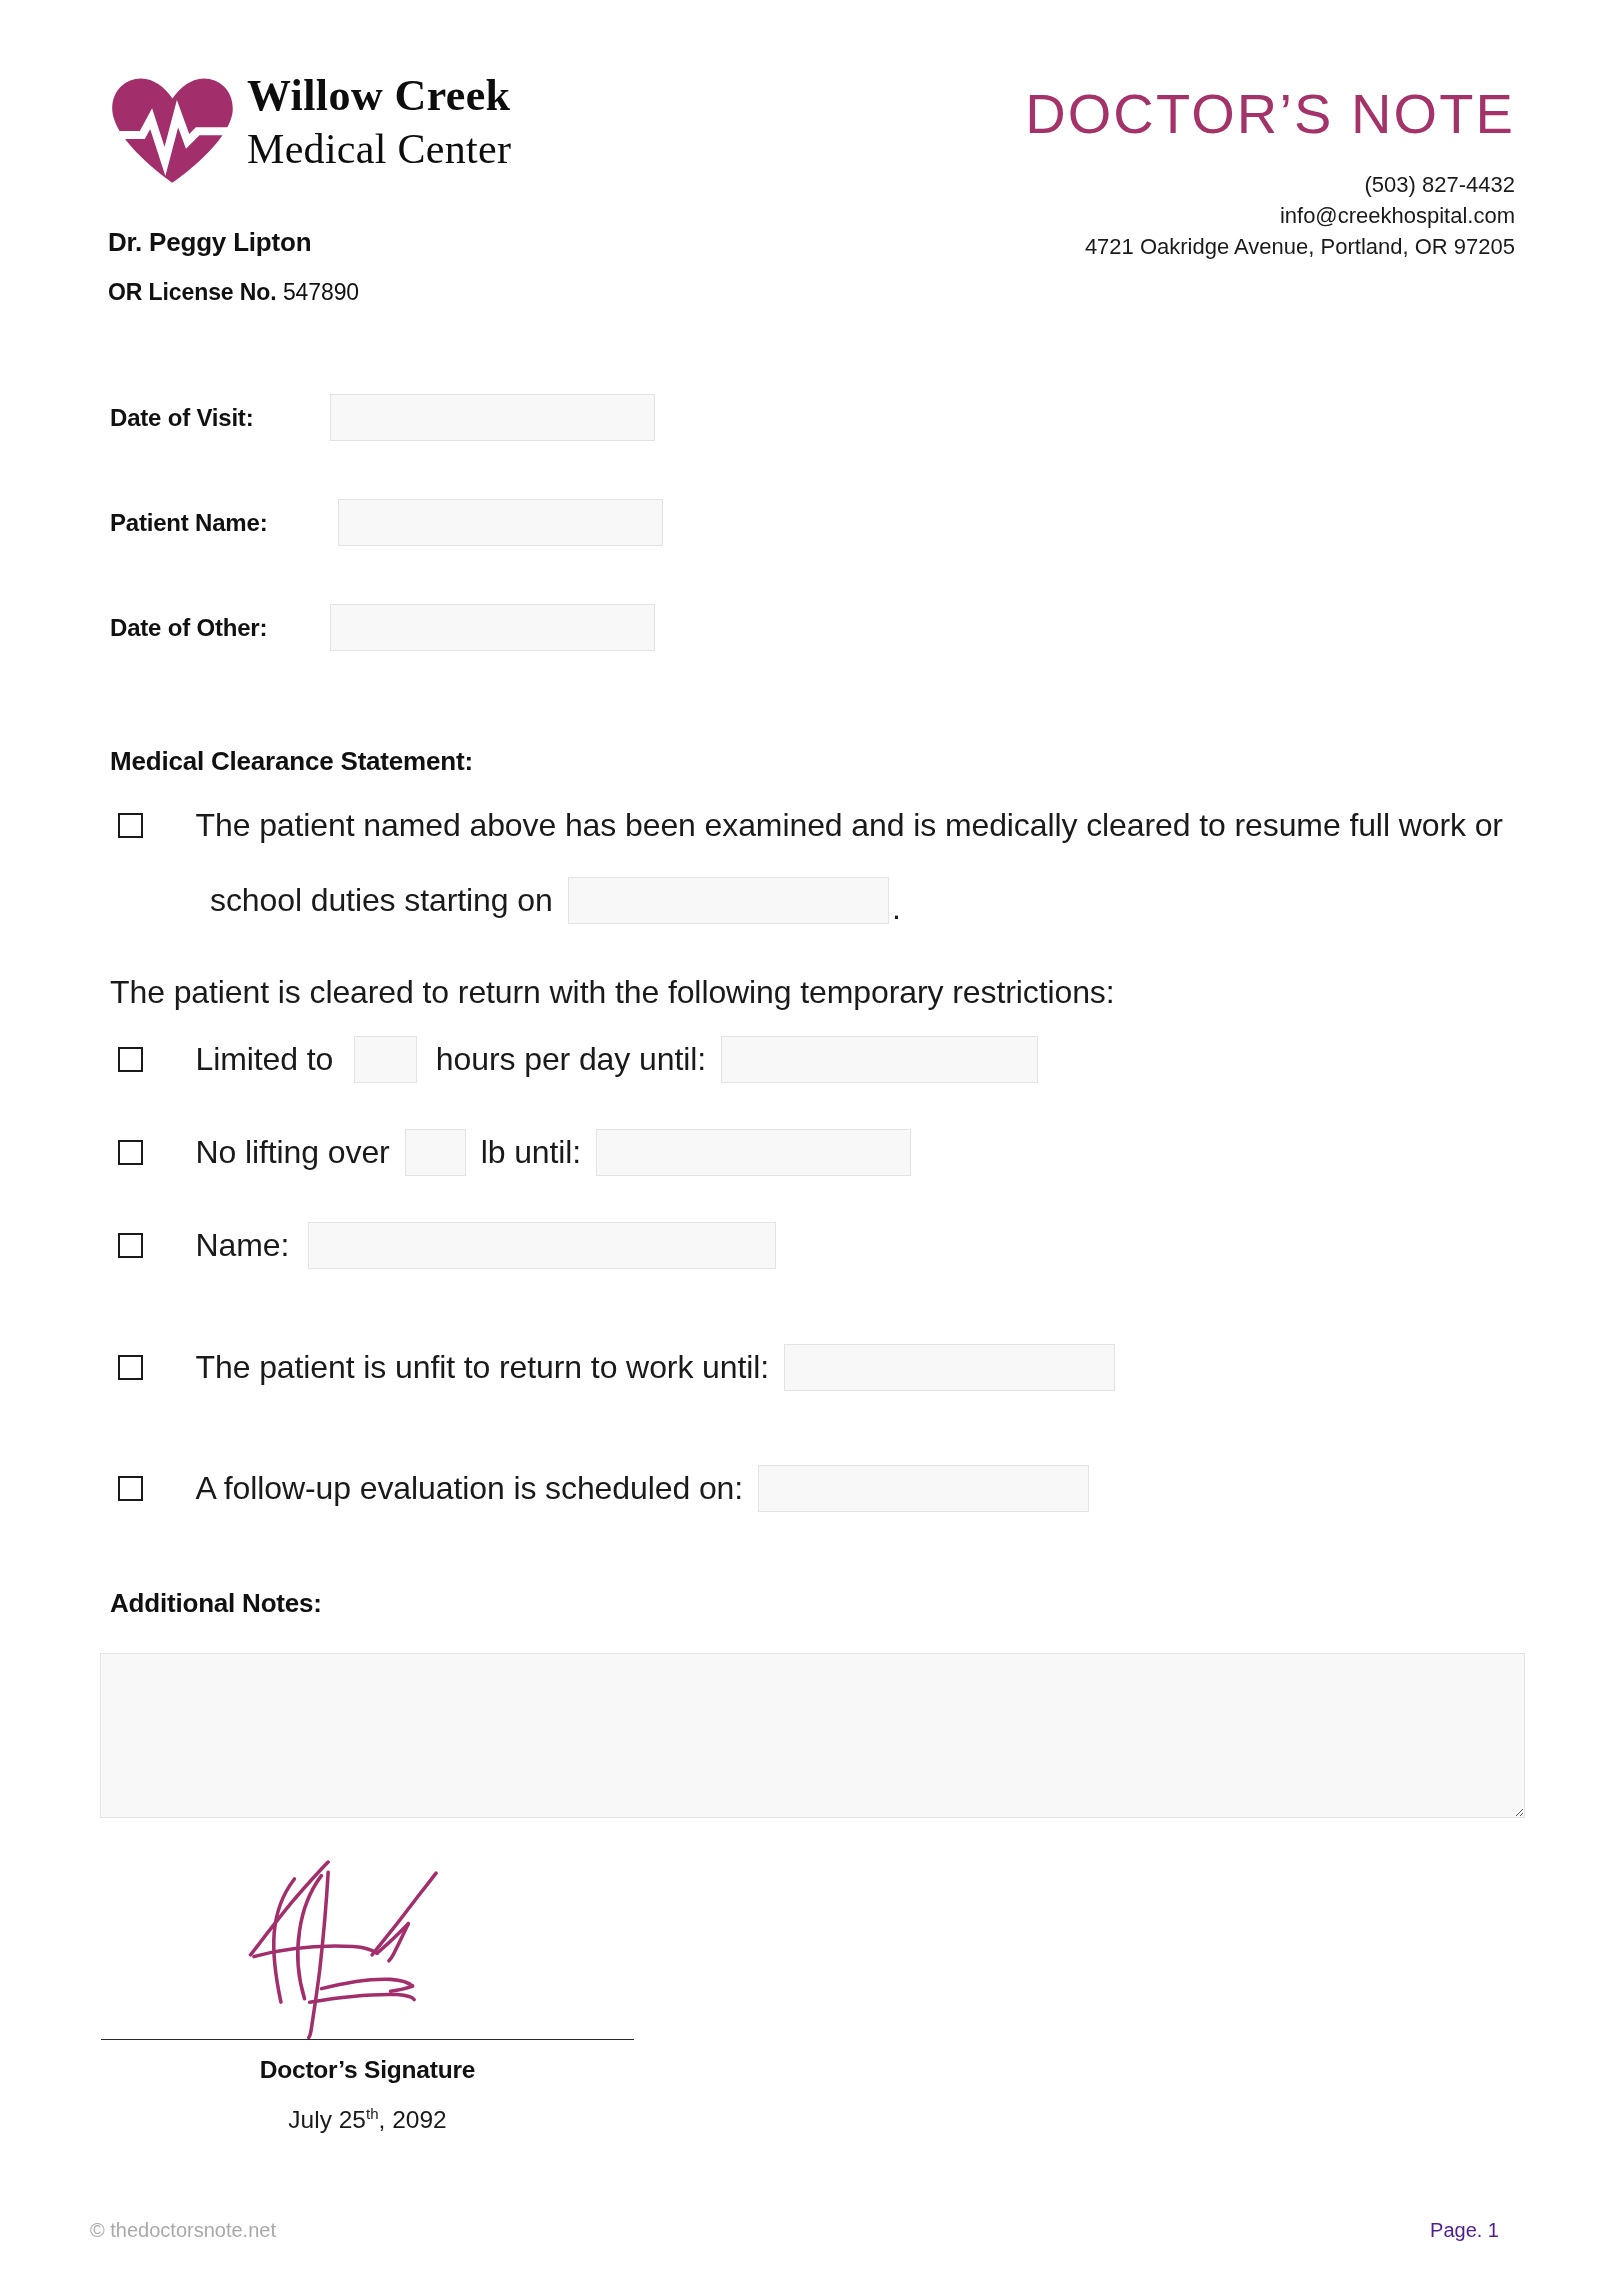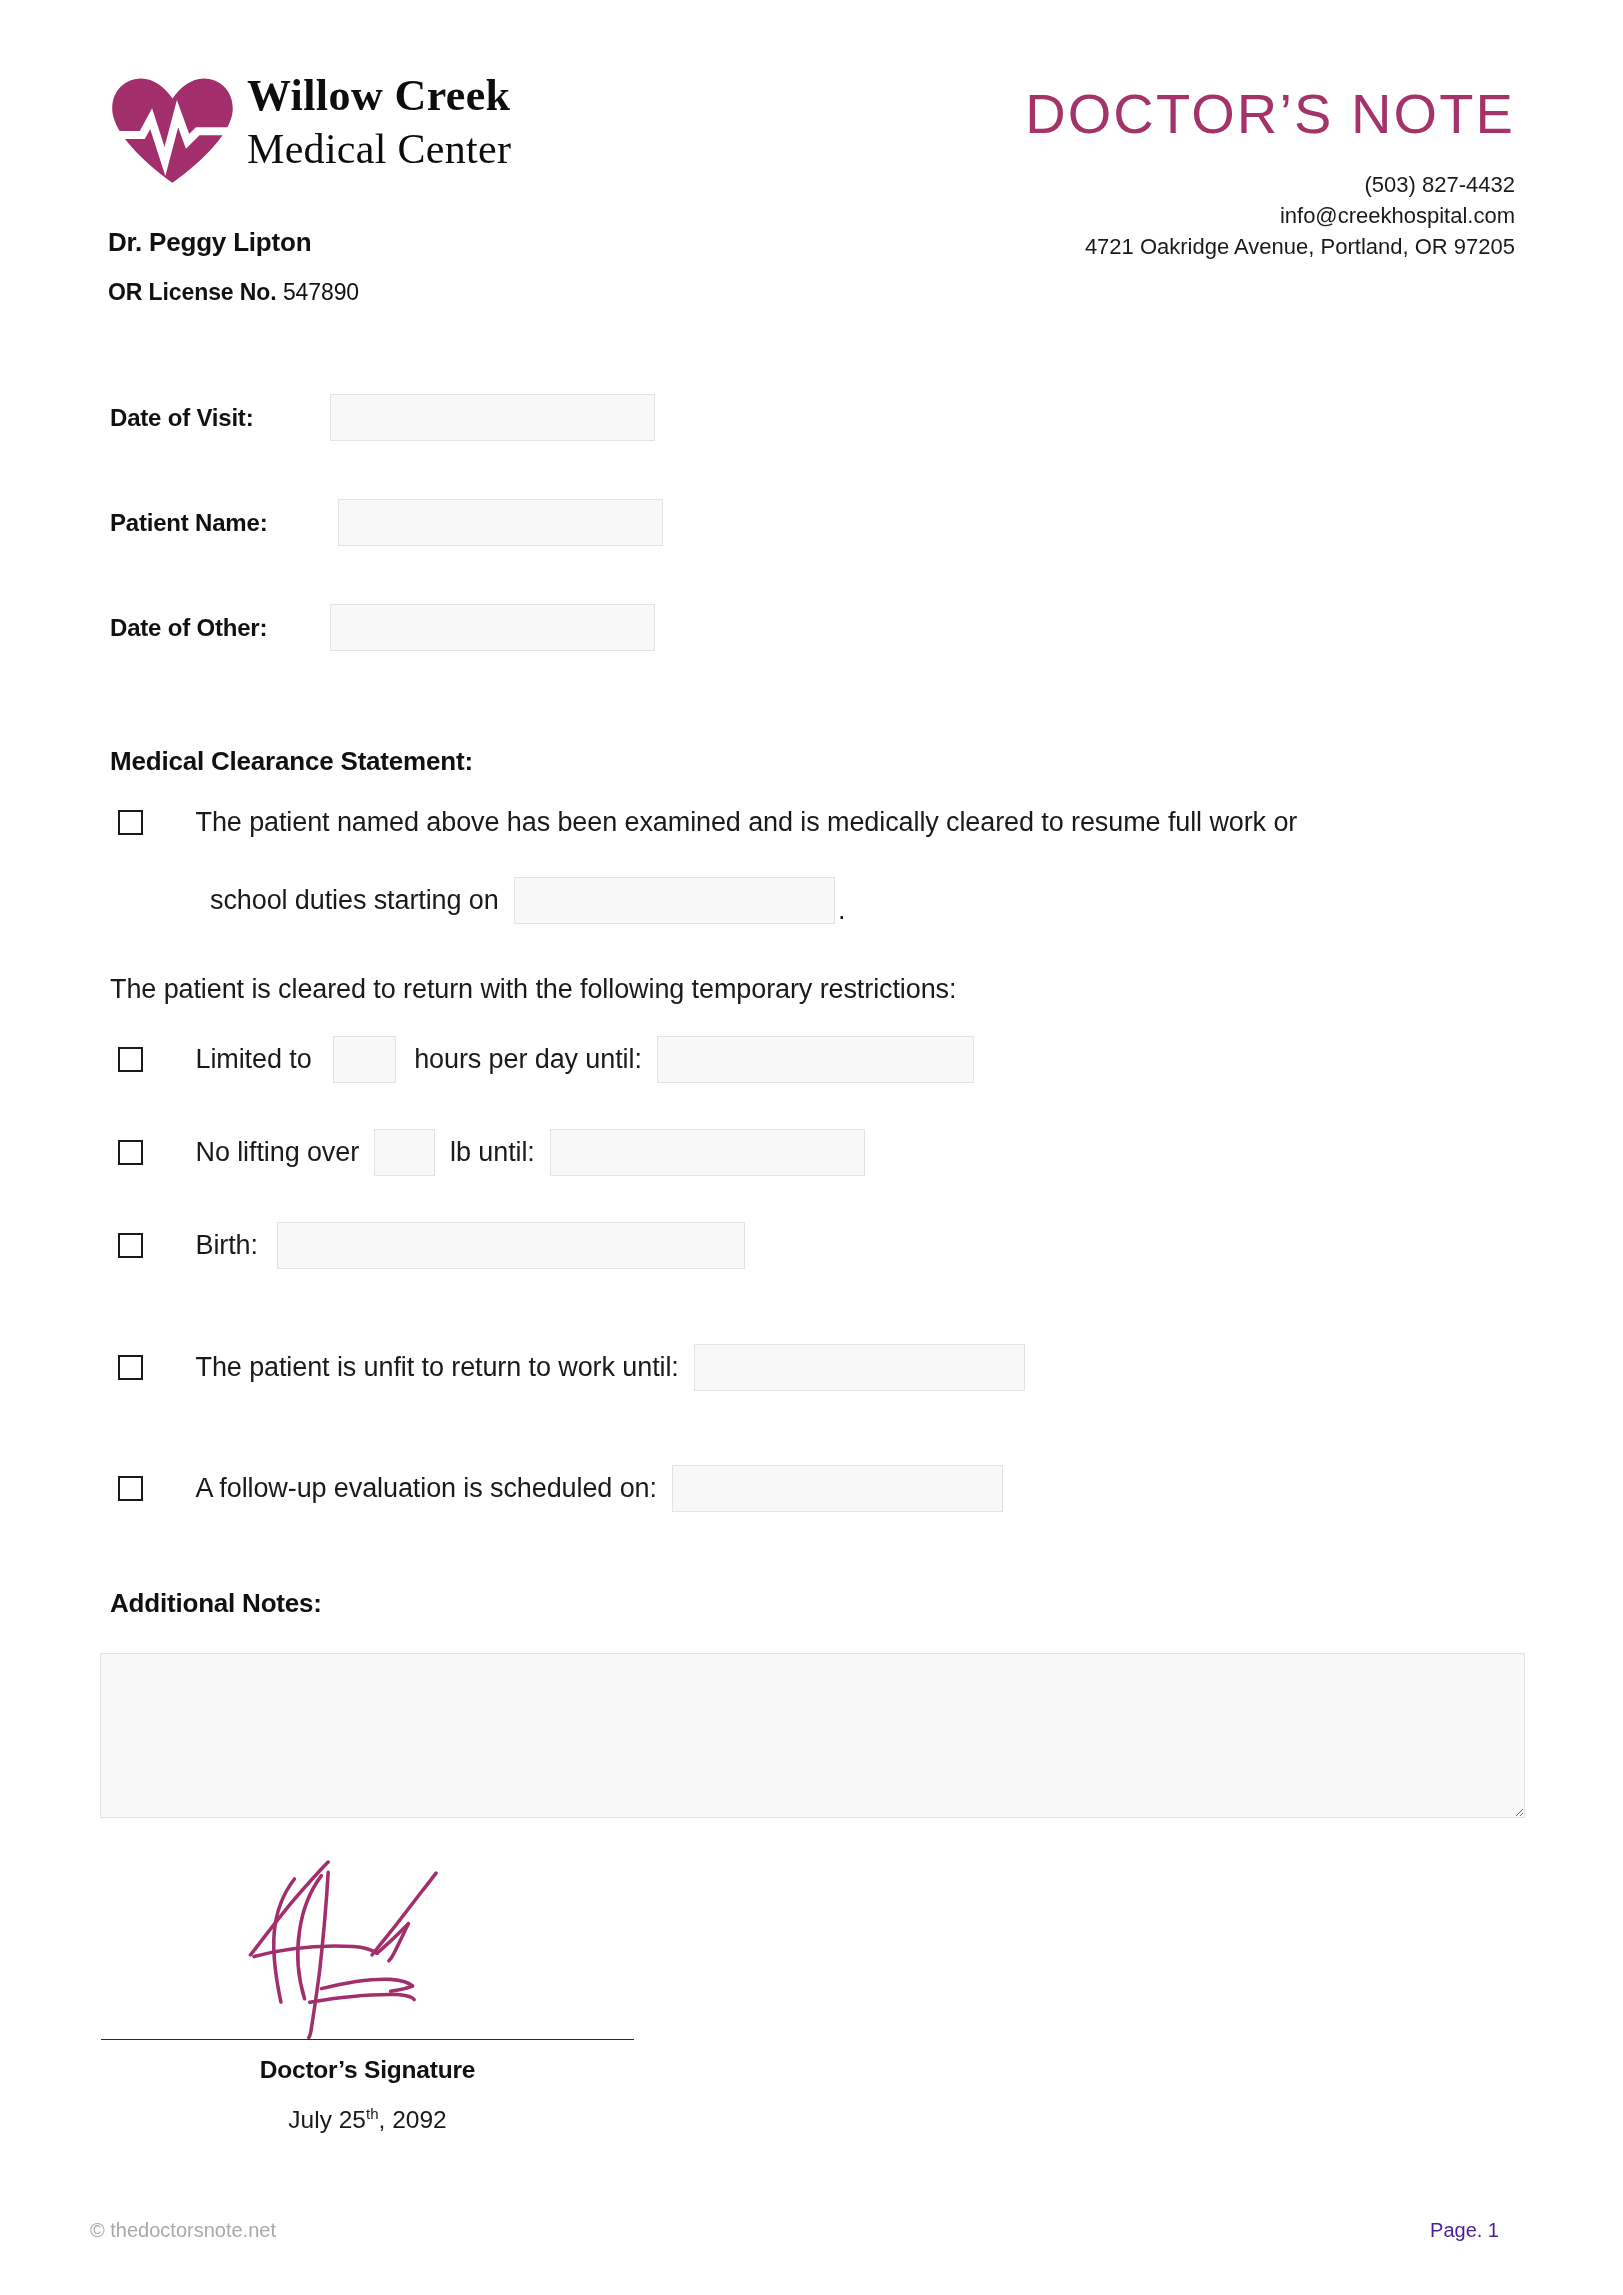--- a/index.html
+++ b/index.html
@@ -146,21 +146,21 @@
   .cbox {
     width: 24.5px;
     height: 24.5px;
     border: 2.5px solid #1a1a1a;
     box-sizing: border-box;
     background: #fff;
     flex: 0 0 auto;
     display: inline-block;
   }
   .body-text {
-    font-size: 27px;
+    font-size: 32px;
     color: #1a1a1a;
     letter-spacing: -0.1px;
     white-space: nowrap;
   }
   .abs-row {
     position: absolute;
     display: flex;
     align-items: center;
   }
 
@@ -317,21 +317,21 @@
     <span class="cbox"></span>
     <span class="body-text" style="margin-left:53px;">No lifting over</span>
     <input class="inputbox" style="width: 61px; margin-left: 15px;" type="text" value="">
     <span class="body-text" style="margin-left:15px;">lb until:</span>
     <input class="inputbox" style="width: 315px; margin-left: 15px;" type="text" value="">
   </div>
 
   
   <div class="abs-row" style="left:118px; top:1222px;">
     <span class="cbox"></span>
-    <span class="body-text" style="margin-left:53px;">Birth:</span>
+    <span class="body-text" style="margin-left:53px;">Name:</span>
     <input class="inputbox" style="width: 468px; margin-left: 18.6px;" type="text" value="">
   </div>
 
   
   <div class="abs-row" style="left:118px; top:1344px;">
     <span class="cbox"></span>
     <span class="body-text" style="margin-left:53px;">The patient is unfit to return to work until:</span>
     <input class="inputbox" style="width: 331px; margin-left: 15px;" type="text" value="">
   </div>
 

